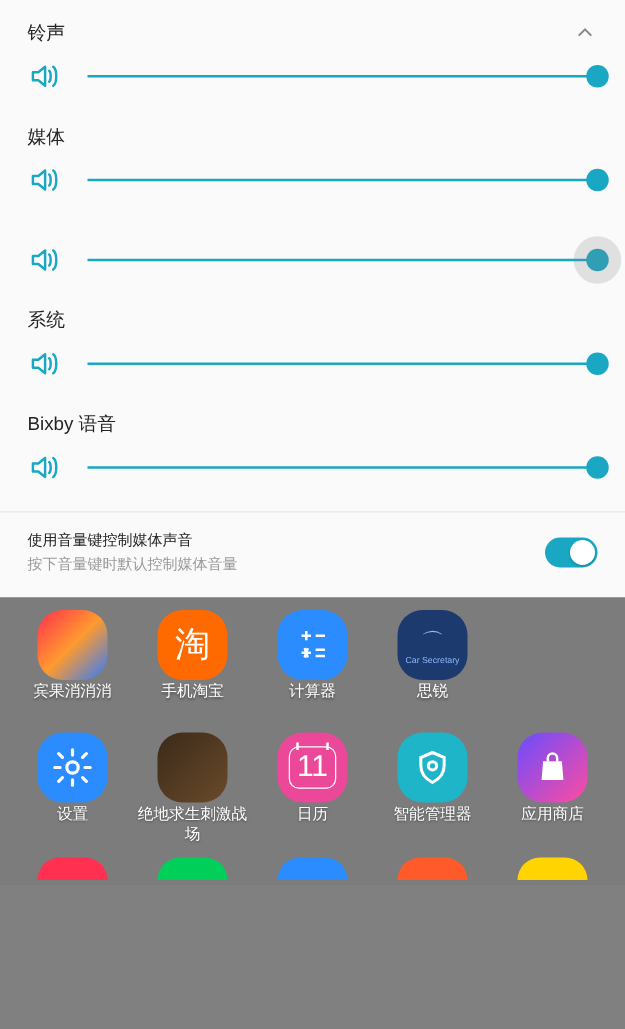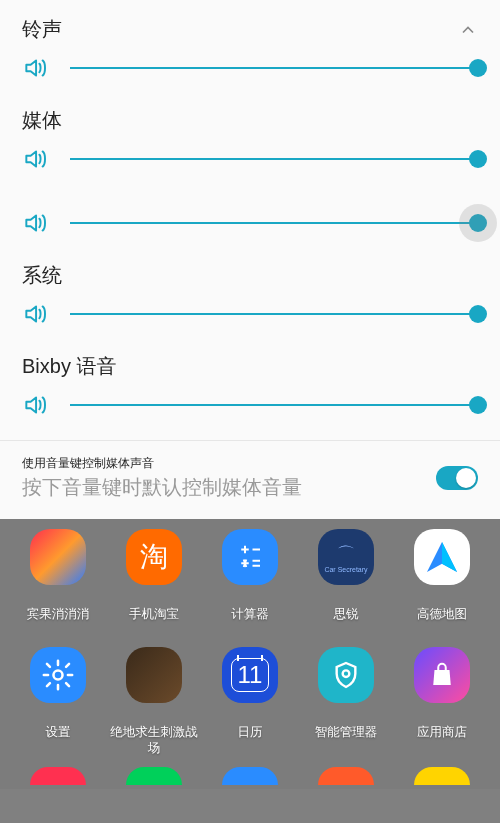--- a/index.html
+++ b/index.html
@@ -1,39 +1,39 @@
 <!DOCTYPE html>
 <html><head>
 <meta charset="utf-8">
 <style>
 *{margin:0;padding:0;box-sizing:border-box;font-family:-apple-system,"PingFang SC","Microsoft YaHei",sans-serif}
 body{width:500px;height:823px;overflow:hidden;background:#808080;position:relative}
 .panel{background:#fafafa;width:100%;padding-top:6px}
 .section{padding:10px 22px 8px}
 .section-head{display:flex;align-items:center;justify-content:space-between}
-.section-title{font-size:20px;color:#252525}
+.section-title{font-size:15px;color:#252525}
 .chev{width:20px;height:20px;color:#888}
 .slider-row{display:flex;align-items:center;padding:12px 0 8px;gap:22px}
 .vol-icon{width:26px;height:26px;color:#19a7c4;flex:0 0 auto}
 .slider{position:relative;flex:1;height:26px}
 .track{position:absolute;left:0;right:0;top:50%;height:2px;background:#19a7c4;transform:translateY(-50%)}
 .thumb{position:absolute;top:50%;width:18px;height:18px;border-radius:50%;background:#19a7c4;transform:translate(-50%,-50%)}
 .thumb.halo::before{content:"";position:absolute;inset:-10px;border-radius:50%;background:rgba(130,130,130,.22)}
 .divider{height:1px;background:#e6e6e6;margin:6px 0 0}
 .toggle-row{display:flex;align-items:center;padding:14px 22px 18px;gap:16px}
 .toggle-text{flex:1}
 .toggle-title{font-size:12px;color:#232323}
-.toggle-sub{font-size:20px;color:#9a9a9a;margin-top:2px}
+.toggle-sub{font-size:12px;color:#9a9a9a;margin-top:2px}
 .switch{width:42px;height:24px;border-radius:12px;background:#19a7c4;position:relative;flex:0 0 auto}
 .switch-knob{position:absolute;width:20px;height:20px;border-radius:50%;background:#fff;top:2px;right:2px;box-shadow:0 1px 2px rgba(0,0,0,.2)}
 .home{position:relative;padding:6px 10px 0;background:#7c7c7c}
 .grid{display:grid;grid-template-columns:repeat(5,1fr);gap:4px 0}
 .app{display:flex;flex-direction:column;align-items:center;padding:4px 0}
 .app-icon{width:56px;height:56px;border-radius:20px;display:flex;align-items:center;justify-content:center}
-.app-label{color:#fff;font-size:12.5px;text-align:center;margin-top:22px;line-height:1.25;min-height:32px;text-shadow:0 1px 2px rgba(0,0,0,.4)}
+.app-label{color:#fff;font-size:12.5px;text-align:center;margin-top:2px;line-height:1.25;min-height:32px;text-shadow:0 1px 2px rgba(0,0,0,.4)}
 .peek{display:grid;grid-template-columns:repeat(5,1fr);gap:4px 0;margin-top:2px}
 .peek .app-icon{height:18px;border-radius:20px 20px 0 0}
 </style>
 </head>
 <body>
 
 <div class="panel">
   <div id="sliders">
       <div class="section">
         <div class="section-head">
@@ -155,48 +155,39 @@
       </div>
       <div class="app">
         <div class="app-icon" style="background: rgb(29, 58, 110);">
           <div style="text-align:center">
             <div style="color:#8fb8ff;font-size:18px">⌒</div>
             <div style="color:#8fb8ff;font-size:7px">Car Secretary</div>
           </div>
         </div>
         <div class="app-label">思锐</div>
       </div>
-      <div class="app">
-        <div class="app-icon" style="background: rgb(255, 255, 255);">
-          <svg viewBox="0 0 24 24" width="40" height="40">
-            <path d="M3 21L12 3l9 18-9-5-9 5z" fill="#2a8cff"></path>
-            <path d="M12 3l9 18-9-5V3z" fill="#00c0ff"></path>
-          </svg>
-        </div>
-        <div class="app-label">高德地图</div>
-      </div>
     </div>
   <div class="grid" id="row2">
       <div class="app">
         <div class="app-icon" style="background: rgb(42, 140, 255);">
           <svg viewBox="0 0 24 24" width="34" height="34" fill="none" stroke="#fff" stroke-width="1.8">
             <circle cx="12" cy="12" r="3.2"></circle>
             <path d="M12 2v3M12 19v3M4.2 4.2l2.1 2.1M17.7 17.7l2.1 2.1M2 12h3M19 12h3M4.2 19.8l2.1-2.1M17.7 6.3l2.1-2.1" stroke-linecap="round"></path>
           </svg>
         </div>
         <div class="app-label">设置</div>
       </div>
       <div class="app">
         <div class="app-icon" style="background: linear-gradient(135deg, rgb(58, 42, 26), rgb(107, 74, 42));">
           <span style="color:#fff;font-size:28px;font-weight:500"></span>
         </div>
         <div class="app-label">绝地求生刺激战场</div>
       </div>
       <div class="app">
-        <div class="app-icon" style="background: #1d4ed8;">
+        <div class="app-icon" style="background: #ec4899;">
           <div style="color:#fff;font-size:24px;font-weight:300;border:1.5px solid #fff;border-radius:8px;padding:2px 6px;position:relative">11<span style="position:absolute;top:-4px;left:5px;width:2px;height:6px;background:#fff"></span><span style="position:absolute;top:-4px;right:5px;width:2px;height:6px;background:#fff"></span></div>
         </div>
         <div class="app-label">日历</div>
       </div>
       <div class="app">
         <div class="app-icon" style="background: rgb(31, 181, 201);">
           <svg viewBox="0 0 24 24" width="32" height="32" fill="none" stroke="#fff" stroke-width="1.8">
             <path d="M12 3l7 3v5c0 5-3 8-7 10-4-2-7-5-7-10V6l7-3z"></path>
             <circle cx="12" cy="11" r="2.5"></circle>
           </svg>

